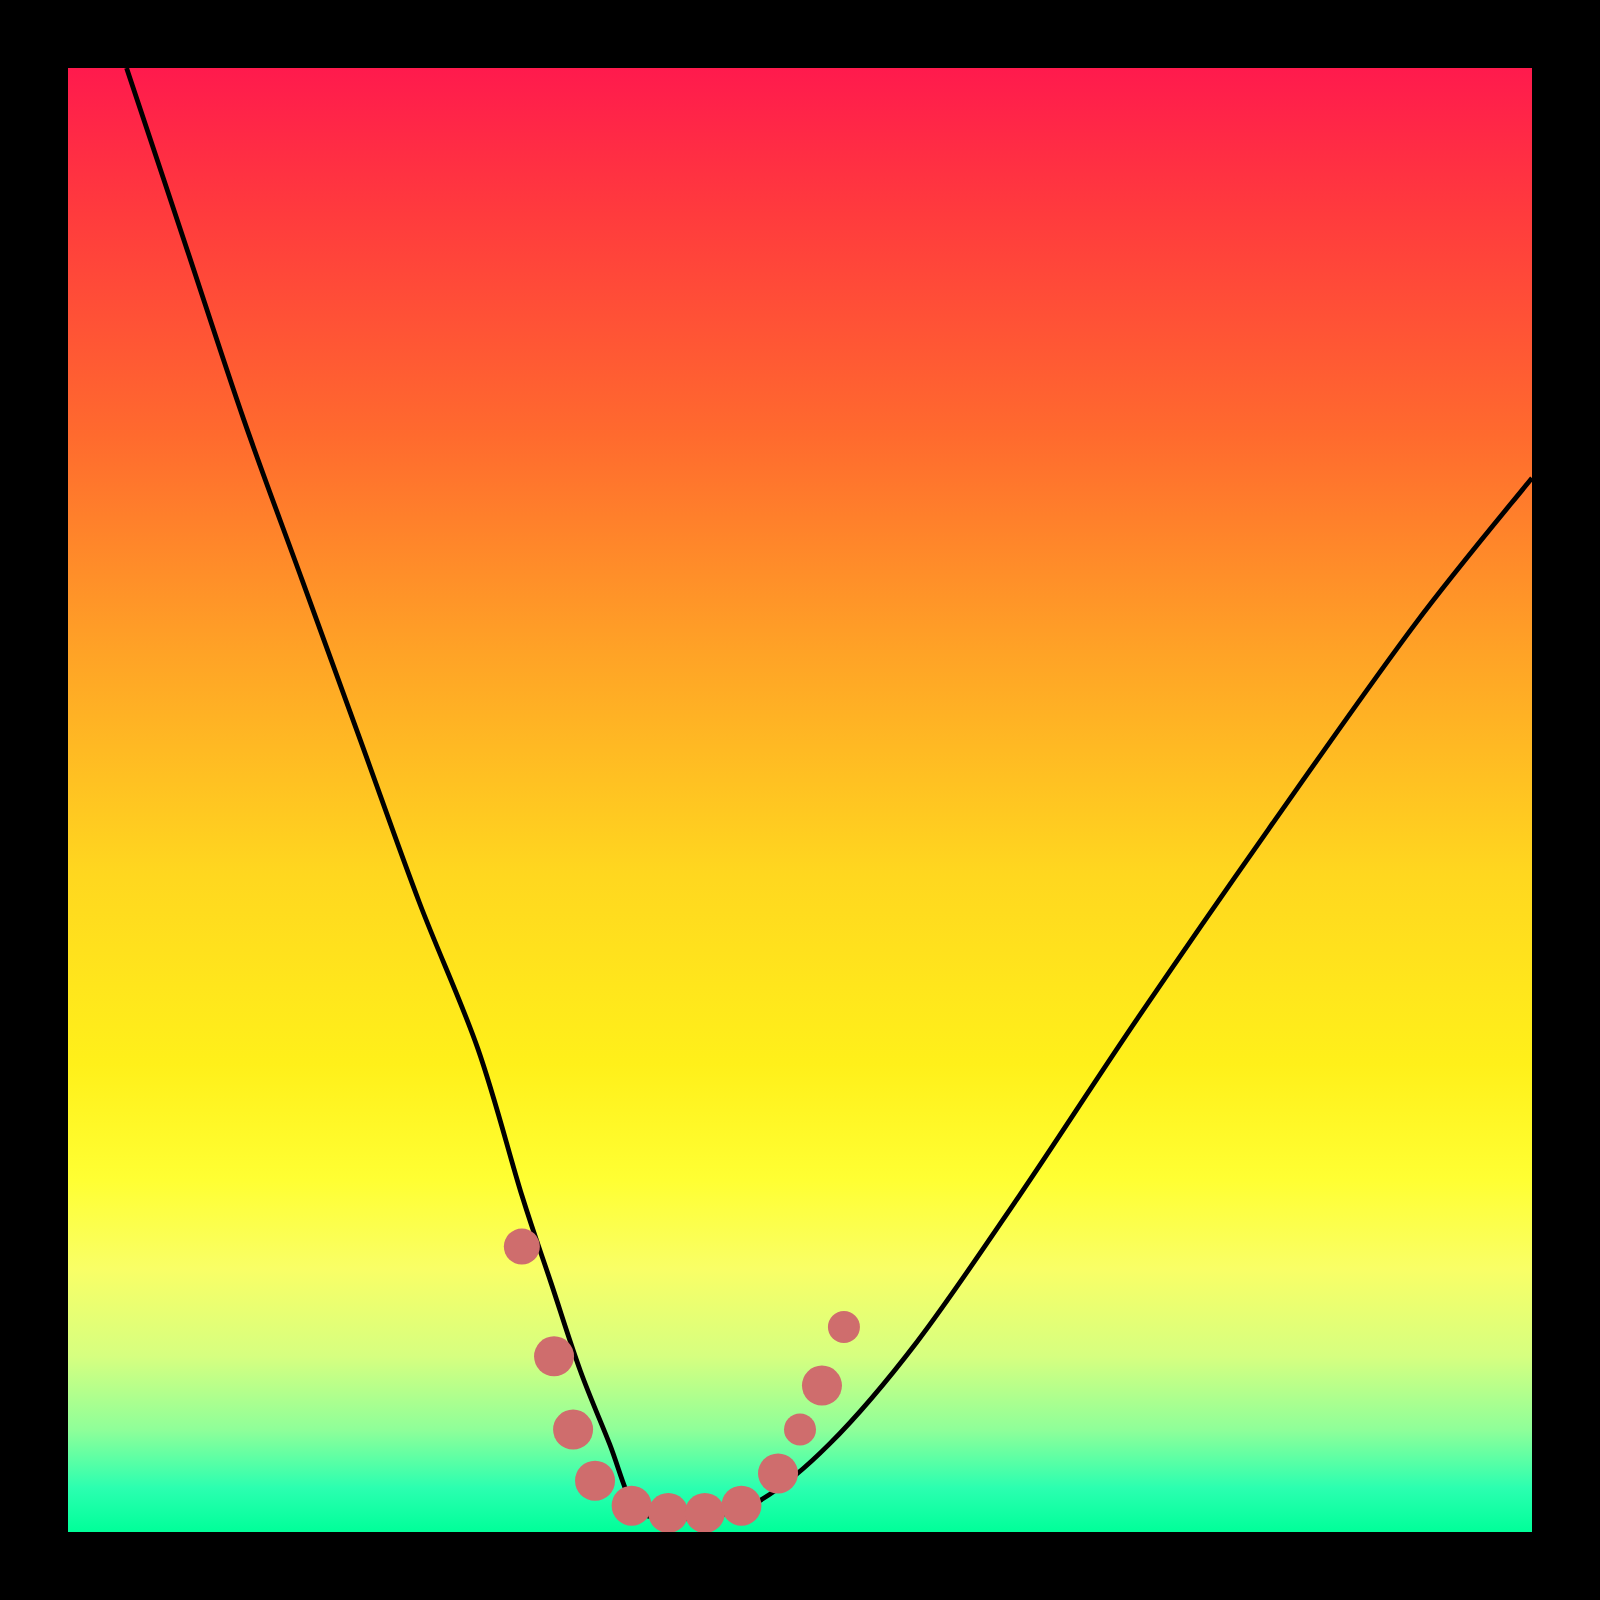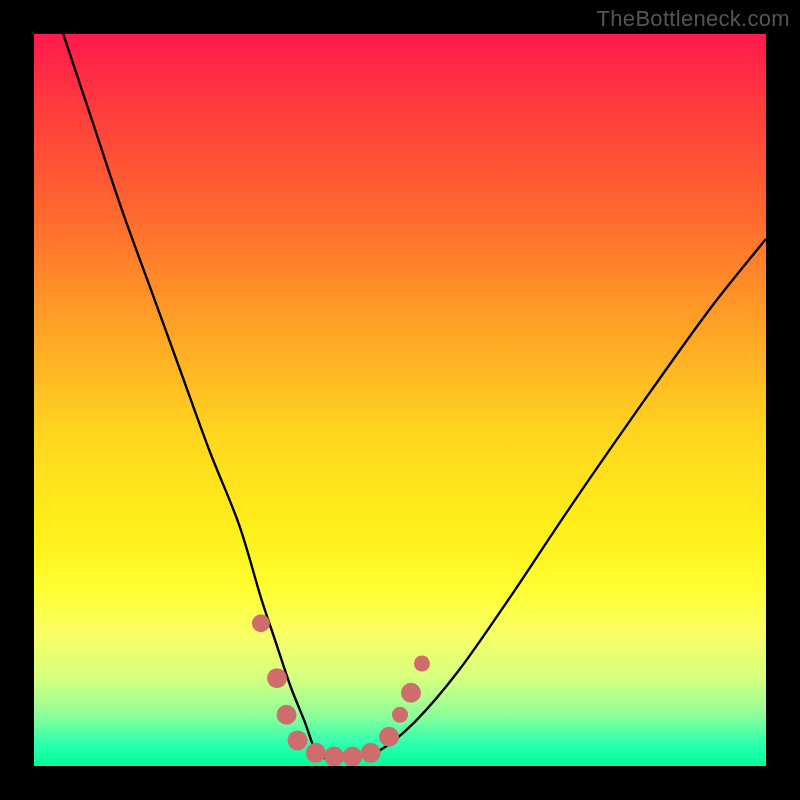--- a/index.html
+++ b/index.html
@@ -81,14 +81,13 @@
           <circle cx="318.42" cy="722.484" r="10" fill="#cf6d6d"></circle>
           <circle cx="336.72" cy="718.824" r="10" fill="#cf6d6d"></circle>
           <circle cx="355.02" cy="702.72" r="10" fill="#cf6d6d"></circle>
           <circle cx="366" cy="680.76" r="8" fill="#cf6d6d"></circle>
           <circle cx="376.98" cy="658.8" r="10" fill="#cf6d6d"></circle>
           <circle cx="387.96000000000004" cy="629.52" r="8" fill="#cf6d6d"></circle>
         </g>
     </svg>
   </div>
 
-  <div class="watermark">TheBottleneck.com</div>
 </div>
 
 </body></html>

